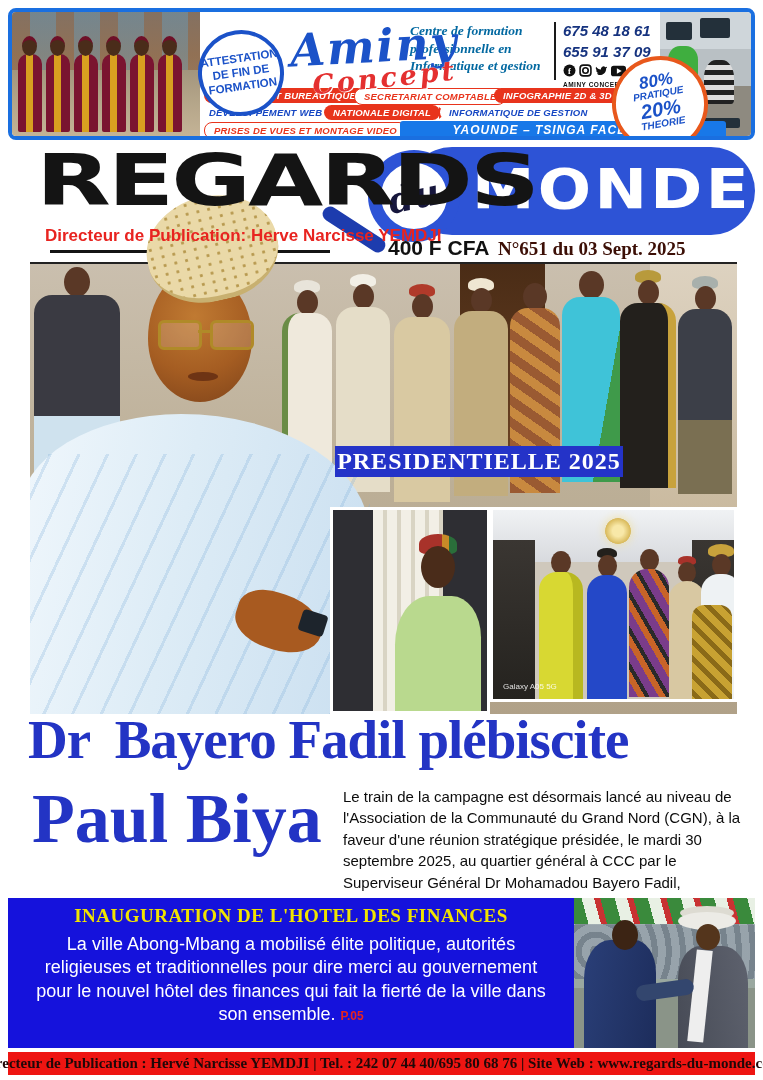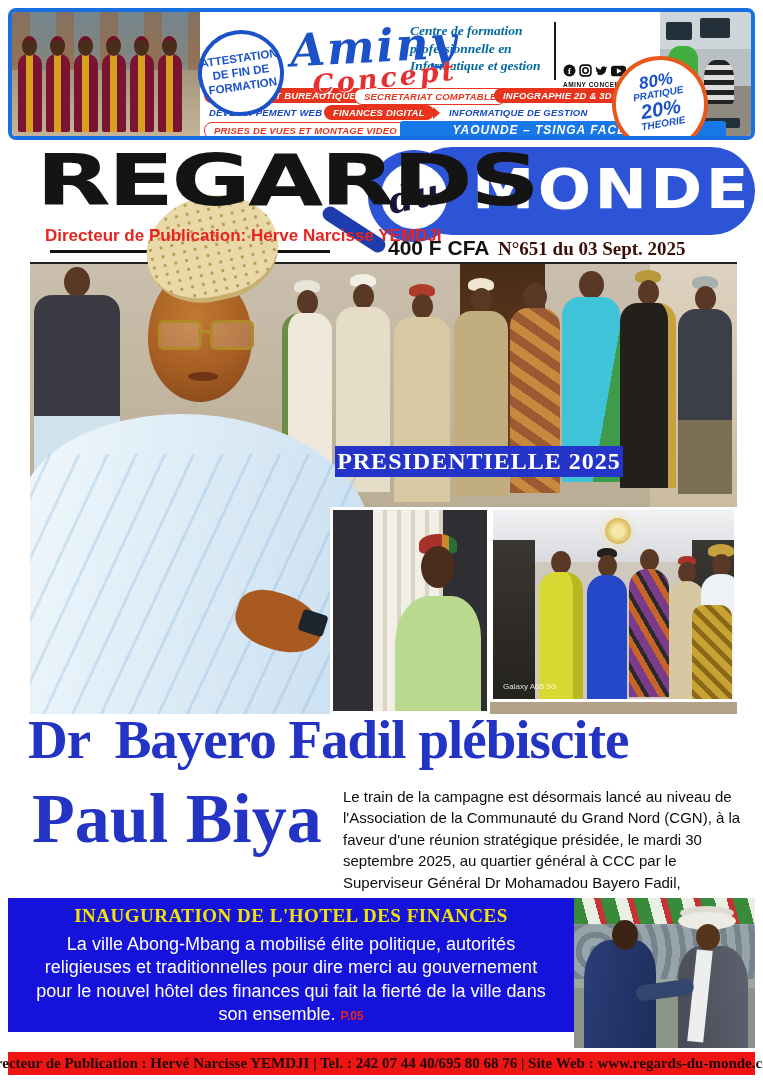--- a/index.html
+++ b/index.html
@@ -130,21 +130,21 @@
 
   
   .lead-h1{left:28px;top:710px;width:720px;font-family:"Liberation Serif",serif;font-weight:bold;
       font-size:55px;color:#2334c4;letter-spacing:-1px;transform:scaleX(1.0);white-space:pre;line-height:1.1;}
   .lead-h2{left:32px;top:782px;font-family:"Liberation Serif",serif;font-weight:bold;
       font-size:70px;color:#2334c4;letter-spacing:0;line-height:1.05;}
   .lead-body{left:343px;top:786px;width:412px;font-size:15px;color:#0c0c0c;line-height:1.43;}
   .pref{color:#e82420;font-weight:bold;font-size:12px;}
 
   
-  #bluebox{left:8px;top:898px;width:566px;height:134px;background:#1512dc;color:#fff;text-align:center;}
+  #bluebox{left:8px;top:898px;width:566px;height:150px;background:#1512dc;color:#fff;text-align:center;}
   .sec-kicker{margin-top:7px;color:#f0e400;font-family:"Liberation Serif",serif;font-weight:bold;
       font-size:19px;letter-spacing:.5px;}
   .sec-head{margin-top:2px;color:#fff;font-family:"Liberation Serif",serif;font-weight:bold;
       font-size:40px;letter-spacing:.5px;line-height:1.05;}
   .sec-body{margin:6px auto 0;width:92%;font-size:18px;line-height:1.3;text-align:center;}
   #secphoto{left:574px;top:898px;width:181px;height:150px;overflow:hidden;
       background:linear-gradient(180deg,#cfe0c8 0 18%,#9aa8a0 18% 60%,#8a9488 60% 100%);}
   .canopy{position:absolute;left:0;top:0;width:100%;height:26px;
       background:repeating-linear-gradient(75deg,#3a8a3c 0 14px,#e8f0e4 14px 26px,#c83232 26px 32px);}
   .crowd{position:absolute;left:0;top:26px;width:100%;height:55px;
@@ -196,20 +196,24 @@
     <div class="ad-badge abs">
       <span>ATTESTATION DE FIN DE FORMATION</span>
     </div>
 
     <div class="ad-aminy abs">Aminy</div>
     <div class="ad-concept abs">Concept</div>
 
     <div class="ad-center abs">Centre de formation professionnelle en Informatique et gestion</div>
     <div class="ad-divider abs"></div>
 
+    <div class="ad-phone abs">
+      <div>675 48 18 61</div>
+      <div>655 91 37 09</div>
+    </div>
 
     <div class="ad-social abs">
       <svg width="13" height="13" viewBox="0 0 24 24">
           <circle cx="12" cy="12" r="11" fill="#111"></circle>
           <text x="12" y="18" font-size="16" font-family="Liberation Serif" font-weight="bold" fill="#fff" text-anchor="middle">f</text>
         </svg>
       <svg width="13" height="13" viewBox="0 0 24 24">
           <rect x="2" y="2" width="20" height="20" rx="6" fill="none" stroke="#111" stroke-width="3"></rect>
           <circle cx="12" cy="12" r="5" fill="none" stroke="#111" stroke-width="3"></circle>
         </svg>
@@ -235,21 +239,21 @@
       <div class="big">80%</div>
       <div class="sm">PRATIQUE</div>
       <div class="big2">20%</div>
       <div class="sm">THEORIE</div>
     </div>
 
     <div class="pill pill-red pill-arrow" style="left:192px;top:76px">SECRETARIAT BUREAUTIQUE</div>
     <div class="pill pill-wred" style="left:342px;top:76px">SECRETARIAT COMPTABLE</div>
     <div class="pill pill-red pill-arrow" style="left:482px;top:76px">INFOGRAPHIE 2D &amp; 3D</div>
     <div class="pill pill-wblue" style="left:188px;top:93px">DEVELOPPEMENT WEB</div>
-    <div class="pill pill-red pill-arrow" style="left:312px;top:93px">FINANCES DIGITAL</div>
+    <div class="pill pill-red pill-arrow" style="left:312px;top:93px">NATIONALE DIGITAL</div>
     <div class="pill pill-wblue" style="left:428px;top:93px">INFORMATIQUE DE GESTION</div>
     <div class="pill pill-wred pill-arrow" style="left:192px;top:110px">PRISES DE VUES ET MONTAGE VIDEO</div>
     <div class="loc-bar" style="left:388px;top:109px;width:326px">YAOUNDE – TSINGA FACE DUBAI</div>
   </div>
 
   <div class="mast-title abs">REGARDS</div>
   <div class="monde-block abs"></div>
   <div class="monde-word abs">MONDE</div>
   <div class="mag-handle abs"></div>
   <div class="mag-circle abs"></div>

